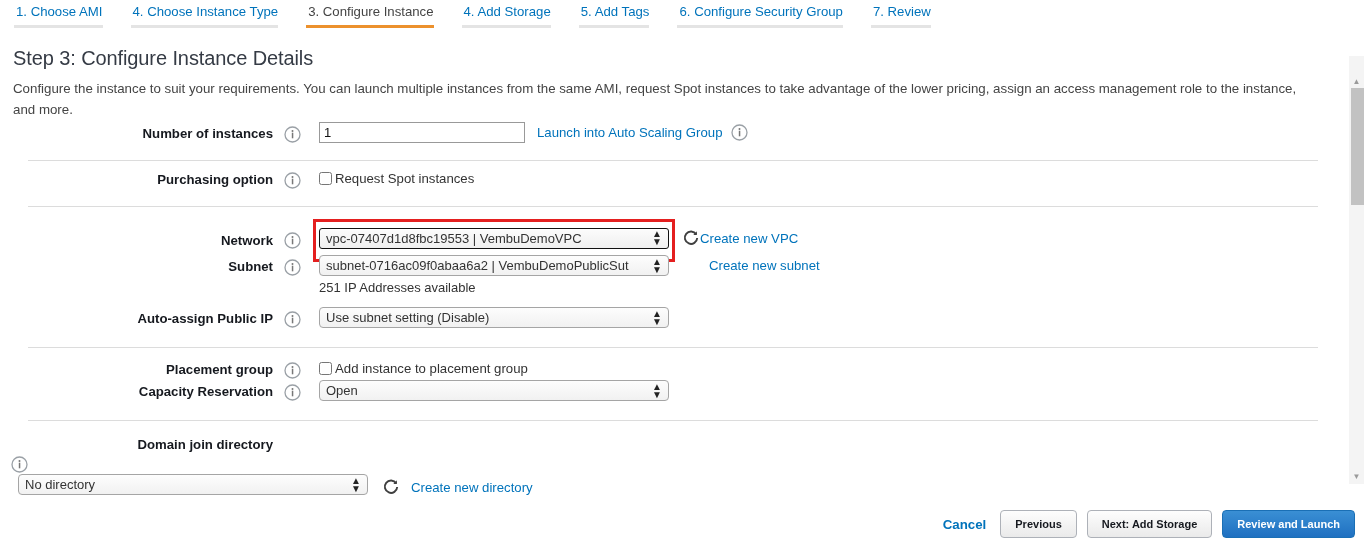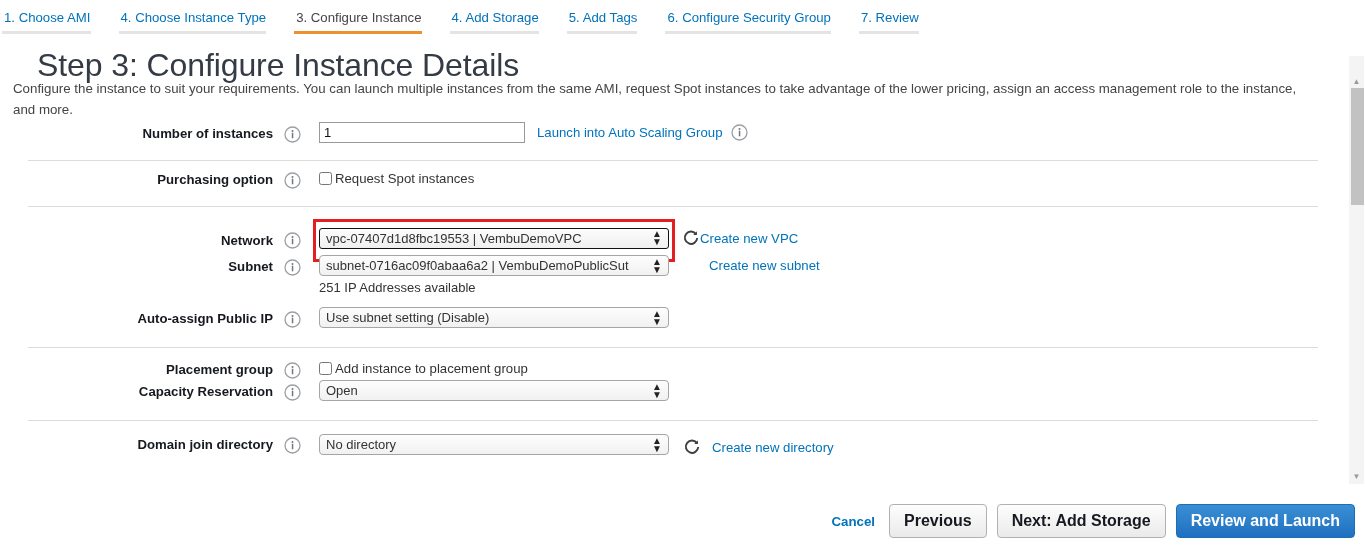--- a/index.html
+++ b/index.html
@@ -10,45 +10,44 @@
     font-family: "Liberation Sans", sans-serif;
     overflow: hidden;
   }
 
   #app { position: relative; width: 1365px; height: 550px; background:#fff; }
 
   
   .tabbar {
     position: absolute; left: 0; top: 0;
     width: 1365px; height: 34px;
-    display: flex; align-items: flex-end;
-    padding-left: 2px;
+    display: flex; align-items: flex-start;
+    padding-left: 14px;
   }
   .tab {
     position: relative;
     padding: 4px 14px 9px 2px;
     margin-right: 14px;
     font-size: 13.2px;
     color: #0073bb;
     white-space: nowrap;
     cursor: pointer;
   }
   .tab .tab-underline {
     position: absolute; left: 0; right: 14px; bottom: 0;
     height: 3px; background: #e4e4e4;
   }
   .tab.active { color: #444; }
   .tab.active .tab-underline { background: #ec912d; }
 
   
   .page-title {
     position: absolute; left: 13px; top: 47px;
-    font-size: 32px; color: #353b45; font-weight: normal;
+    font-size: 20px; color: #353b45; font-weight: normal;
     letter-spacing: -0.1px;
-    margin-left: 24px;
   }
   .page-desc {
     position: absolute; left: 13px; top: 78px;
     width: 1300px;
     font-size: 13.3px; color: #444; line-height: 21px;
   }
 
   
   .form {
     position: absolute; left: 0; top: 122px;
@@ -126,21 +125,21 @@
 
   .inline { display: flex; align-items: center; }
 
   
   .footer {
     position: absolute; right: 10px; bottom: 12px;
     display: flex; align-items: center; gap: 10px; margin-left: 16px;
   }
   .btn {
     font-family: "Liberation Sans", sans-serif;
-    font-size: 16px; font-weight: bold;
+    font-size: 11px; font-weight: bold;
     border-radius: 4px;
     padding: 7px 14px;
     cursor: pointer;
     white-space: nowrap;
   }
   .btn-grey {
     border: 1px solid #adb1b8;
     background: linear-gradient(#fdfdfd, #eaeaea);
     color: #16191f;
   }
@@ -353,21 +352,21 @@
       <div class="row-field">
         <div class="select sel-narrow">
           <span>Open</span>
           <span class="arrows">▲<br>▼</span>
         </div>
       </div>
     </div>
 
     <div class="divider"></div>
 
-    <div class="row" style="height:42px;padding-top:12px;">
+    <div class="row" style="height:42px;padding-top:12px;flex-direction:column;">
       <div class="row-label">Domain join directory</div>
       <span class="info-ico">
         <svg viewBox="0 0 17 17" width="17" height="17">
             <circle cx="8.5" cy="8.5" r="7.5" fill="#fff" stroke="#9aa0a6" stroke-width="1.3"></circle>
             <circle cx="8.5" cy="4.9" r="1" fill="#777"></circle>
             <rect x="7.8" y="6.7" width="1.5" height="5.6" fill="#777"></rect>
           </svg>
       </span>
       <div class="row-field inline">
         <div class="select sel-narrow">

